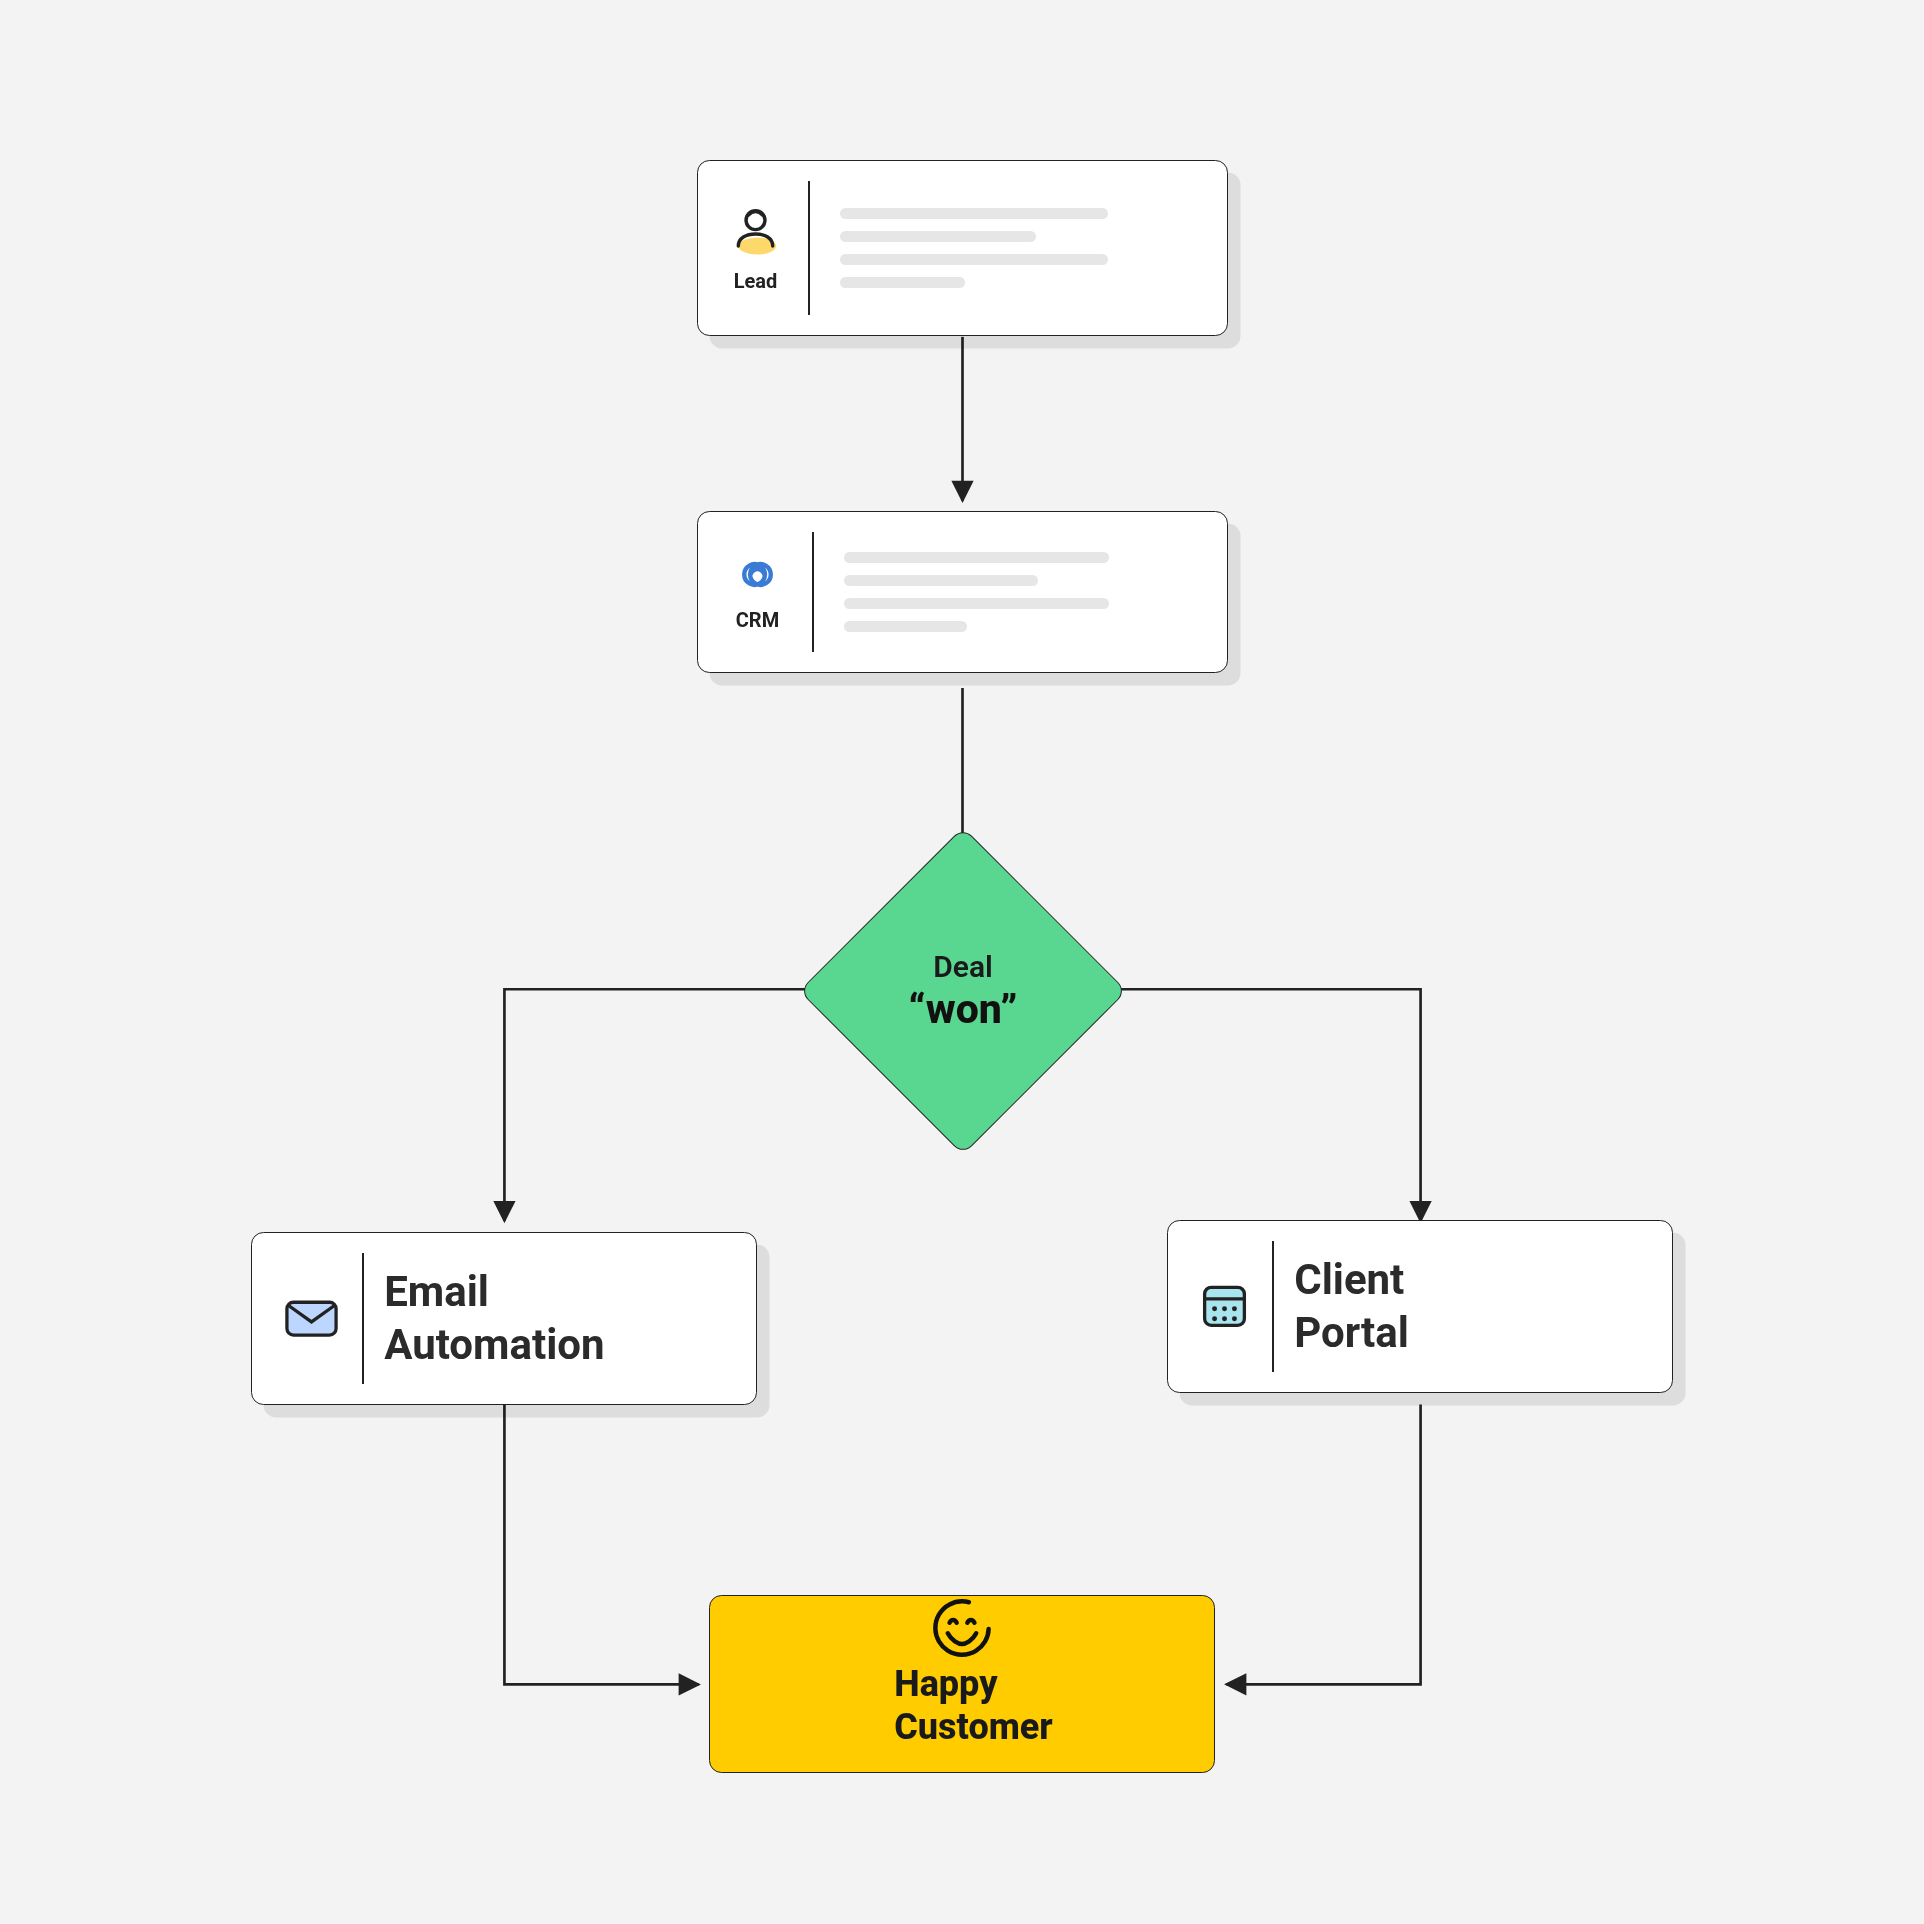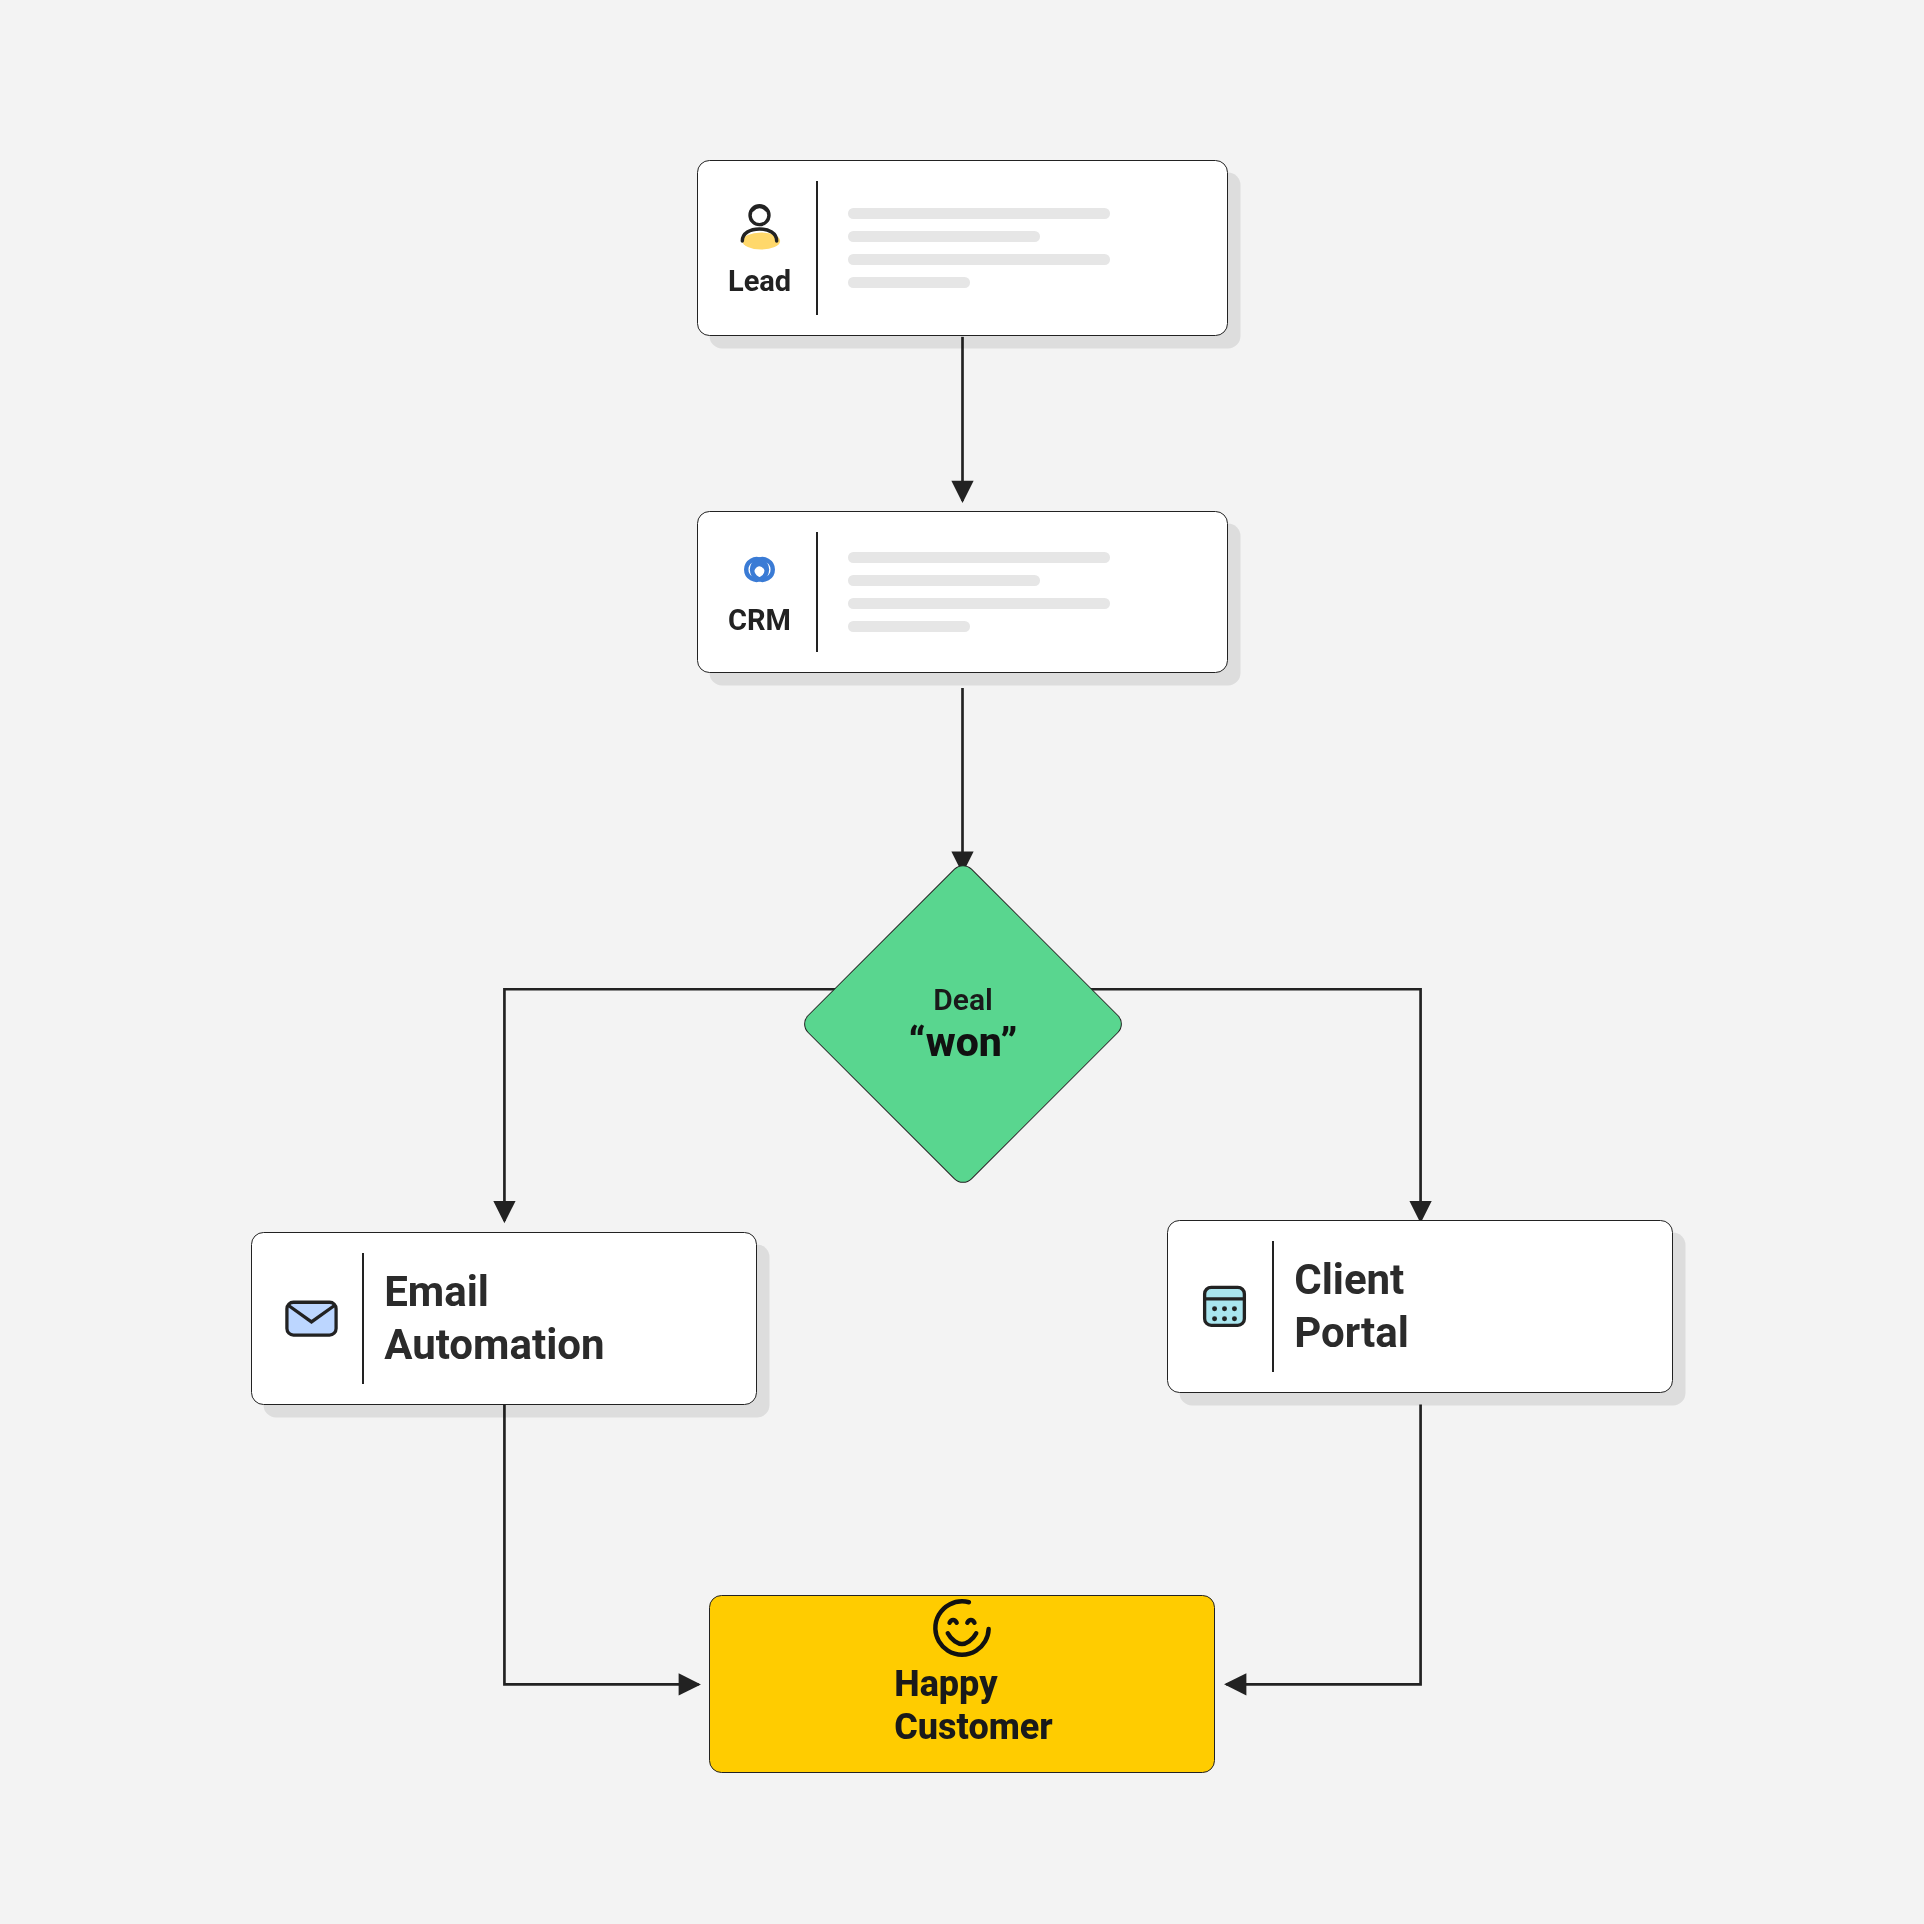--- a/index.html
+++ b/index.html
@@ -1,20 +1,20 @@
 <!DOCTYPE html>
 <html style="font-size:14.3px"><head>
 <meta charset="utf-8">
 <style>
   html,body{margin:0;padding:0;width:1925px;height:1925px;background:#f3f3f3;font-family:-apple-system,BlinkMacSystemFont,"Segoe UI",Roboto,Helvetica,Arial,sans-serif;color:#222;}
   .stage{position:relative;width:1925px;height:1925px;}
   svg.connectors{position:absolute;inset:0;width:1925px;height:1925px;pointer-events:none;}
   .node{position:absolute;background:#fff;border:1.8px solid #222;border-radius:12.5px;box-shadow:12.5px 12.5px 0 0 rgba(0,0,0,0.09);display:flex;align-items:center;box-sizing:border-box;}
   .node .iconwrap{display:flex;flex-direction:column;align-items:center;justify-content:center;gap:7.1px;padding-left:30px;padding-right:25px;}
-  .node .iconwrap .lbl{font-size:29px;font-weight:700;}
+  .node .iconwrap .lbl{font-size:20px;font-weight:700;}
   .node .divider{width:1.8px;background:#222;align-self:stretch;margin:19.6px 0;}
   .node .placeholder{flex:1;display:flex;flex-direction:column;gap:12.5px;padding:0 30px;}
   .node .placeholder .ph{height:10.7px;border-radius:5.3px;background:#e6e6e6;}
   .node .placeholder .ph.long{width:75%;}
   .node .placeholder .ph.med{width:55%;}
   .node .placeholder .ph.short{width:35%;}
   .node.text .textlabel{font-size:42px;font-weight:700;color:#2b2b2b;line-height:1.25;padding-left:20px;}
   .decision{position:absolute;width:232px;height:232px;}
   .decision .diamond{position:absolute;inset:0;background:#59d68f;border:1.8px solid #222;transform:rotate(45deg);border-radius:12.5px;}
   .decision .dcontent{position:absolute;inset:0;display:flex;flex-direction:column;align-items:center;justify-content:center;gap:1.8px;}
@@ -82,21 +82,21 @@
     </div>
     <div class="divider"></div>
     <div class="placeholder">
       <div class="ph long"></div>
         <div class="ph med"></div>
         <div class="ph long"></div>
         <div class="ph short"></div>
     </div>
   </div>
 
-  <div class="decision" style="left:847px;top:908px;">
+  <div class="decision" style="left:847px;top:875px;">
     <div class="diamond"></div>
     <div class="dcontent">
       <span class="dlabel">Deal</span>
       <span class="dval">“won”</span>
     </div>
   </div>
 
   <div class="node text" style="left:251px;top:1232px;width:506px;height:173px;">
     <div class="iconwrap" style="padding-right:21.4px;">
       <span>

